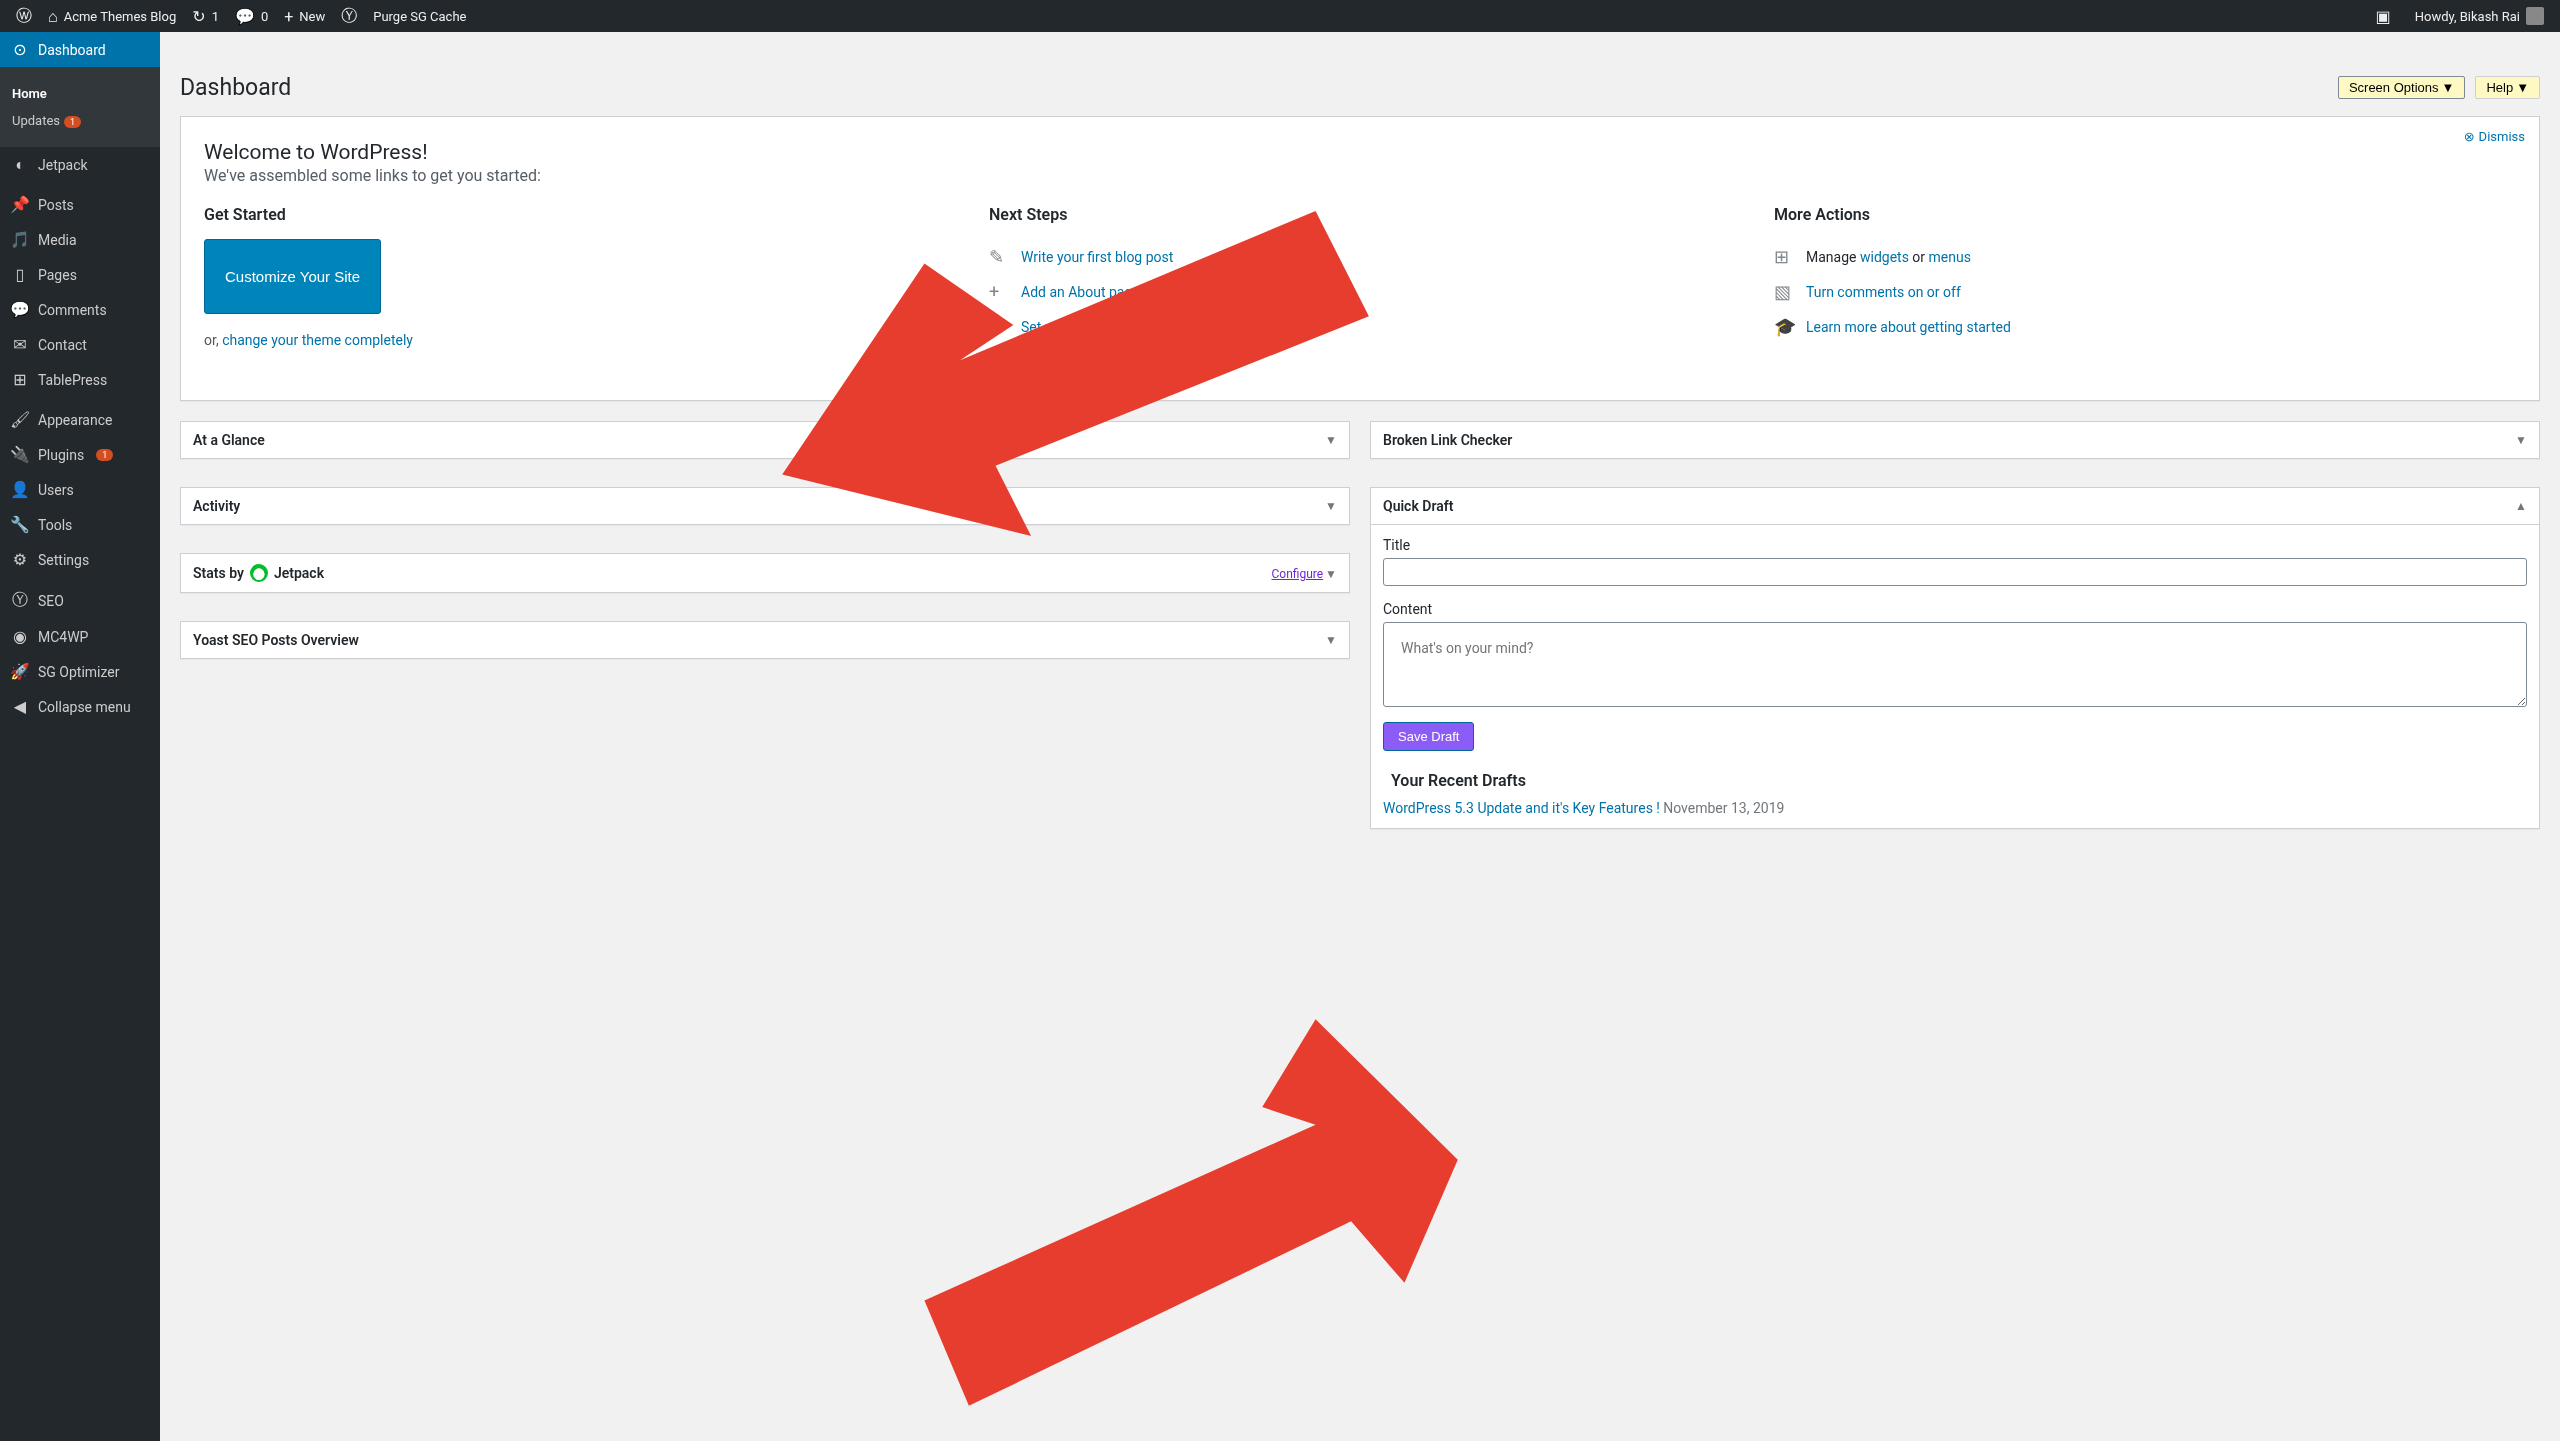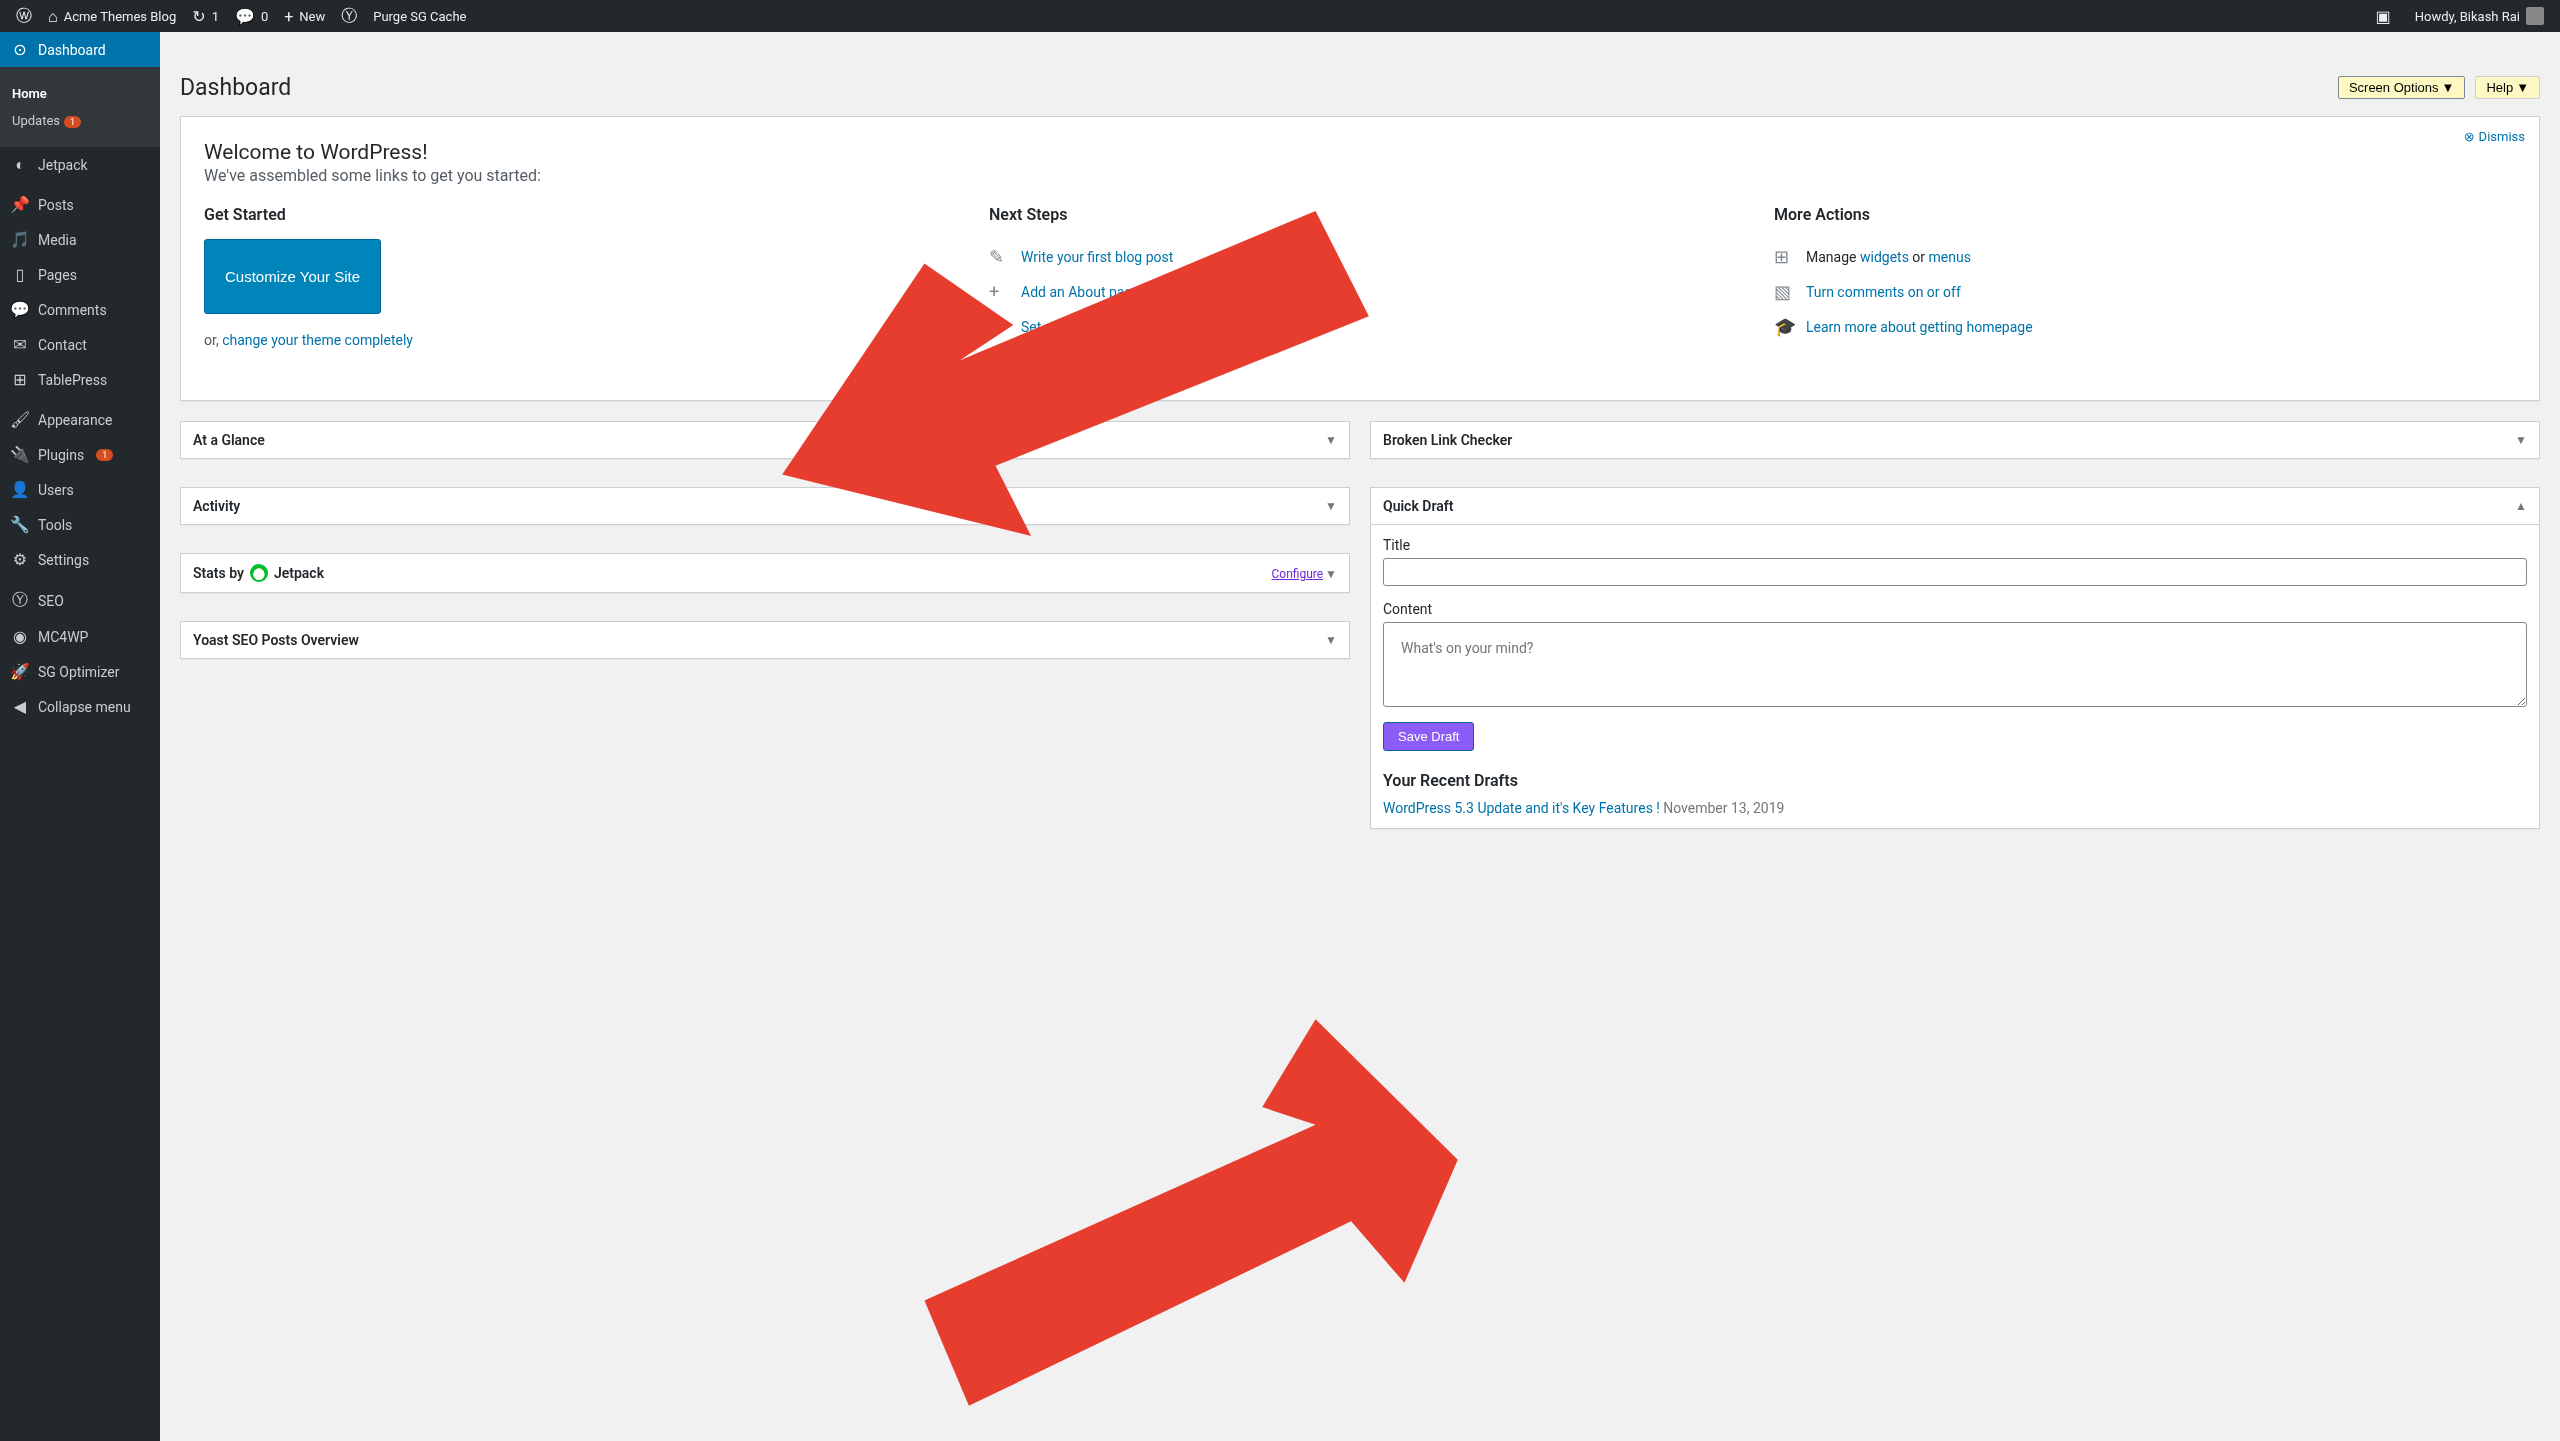--- a/index.html
+++ b/index.html
@@ -60,21 +60,21 @@
 .postbox-title { font-size: 14px; font-weight: 600; display: flex; align-items: center; gap: 6px; }
 .toggle-arrow { color: #72777c; font-size: 12px; }
 .jetpack-logo { width: 18px; height: 18px; background: #00be28; border-radius: 50%; display: inline-flex; align-items: center; justify-content: center; color: #fff; font-weight: bold; font-size: 11px; }
 .configure-link { color: #6d28d9; text-decoration: underline; font-size: 12px; margin-right: 2px; }
 
 .postbox-body { padding: 12px; }
 .form-label { display: block; margin-bottom: 5px; font-size: 14px; }
 .form-input { width: 100%; padding: 5px 8px; border: 1px solid #7e8993; border-radius: 3px; font-size: 14px; margin-bottom: 15px; }
 .form-textarea { width: 100%; height: 85px; padding: 17px; border: 1px solid #7e8993; border-radius: 3px; font-size: 14px; font-family: inherit; resize: vertical; margin-bottom: 12px; }
 .save-draft-btn { background: #8b5cf6; border: 1px solid #006799; color: #fff; padding: 6px 14px; border-radius: 3px; cursor: pointer; font-size: 13px; }
-.drafts-header { font-size: 16px; font-weight: 600; margin: 20px 0 10px; }
+.drafts-header { font-size: 16px; font-weight: 600; margin: 20px 8px 10px; }
 .draft-link { color: #0073aa; text-decoration: none; font-size: 14px; }
 .draft-date { color: #72777c; font-size: 14px; }
 
 
 .arrows { position: absolute; top: 0; left: 0; width: 100%; height: 100%; pointer-events: none; z-index: 100; }
 </style>
 </head>
 <body>
 
 <div class="admin-bar">
@@ -250,21 +250,21 @@
           <li>
               <span class="step-icon">⊞</span>
               <span class="step-text"><span>Manage </span><a href="#">widgets</a><span> or </span><a href="#">menus</a></span>
             </li>
           <li>
               <span class="step-icon">▧</span>
               <a href="#">Turn comments on or off</a>
             </li>
           <li>
               <span class="step-icon">🎓</span>
-              <a href="#">Learn more about getting homepage</a>
+              <a href="#">Learn more about getting started</a>
             </li>
         </ul>
       </div>
     </div>
   </div>
 
   <div class="dashboard-grid">
     <div class="dashboard-col">
       <div class="postbox">
         <div class="postbox-header collapsed">

